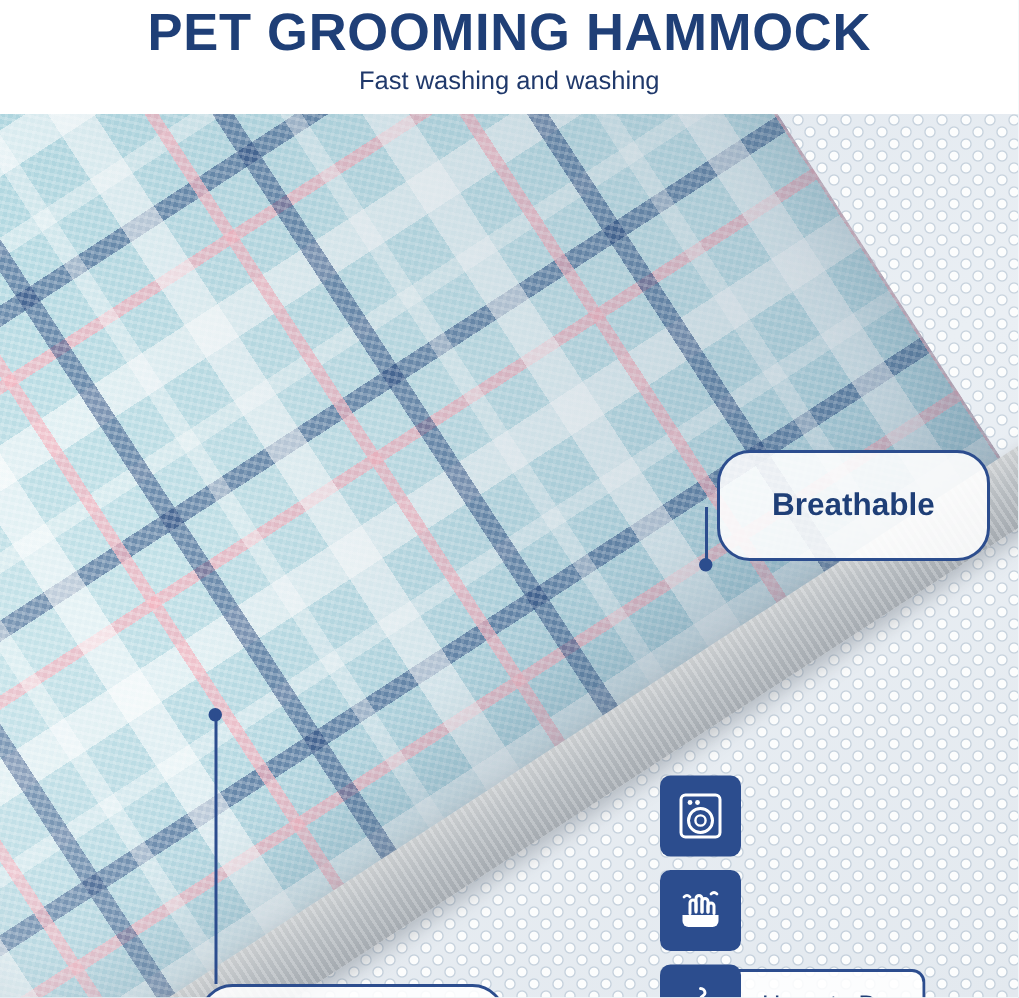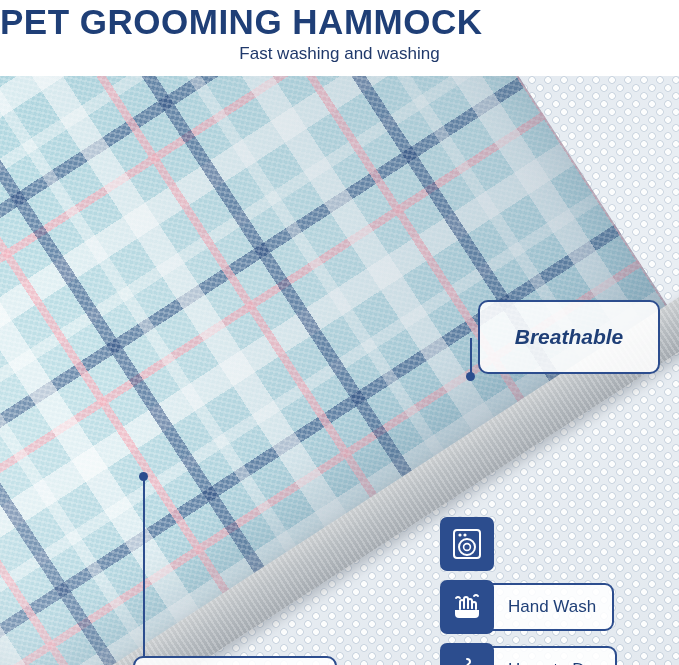--- a/index.html
+++ b/index.html
@@ -24,20 +24,21 @@
     left: 0; top: 0;
     width: 679px;
     height: 76px;
     background: #ffffff;
     z-index: 40;
   }
   .header-title {
     position: absolute;
     left: 0; top: 2px;
     width: 679px;
+    text-align: center;
     font-size: 35px;
     font-weight: bold;
     letter-spacing: 0.5px;
     color: #1f3f77;
     white-space: nowrap;
   }
   .header-sub {
     position: absolute;
     left: 0; top: 44px;
     width: 679px;
@@ -135,29 +136,28 @@
     position: absolute; inset: 0;
     background-image: repeating-linear-gradient(90deg, rgba(255,255,255,0.35) 0 2px, rgba(0,0,0,0.04) 2px 5px);
     opacity: .55;
   }
 
   
   .callout {
     position: absolute;
     background: rgba(255,255,255,0.88);
     border: 2px solid #2c4d8e;
-    border-radius: 10px;
+    border-radius: 22px;
     color: #1f3f77;
     font-weight: bold;
     display: flex;
     align-items: center;
     justify-content: center;
     text-align: center;
     z-index: 25;
-    font-style: italic;
   }
   #callout-mesh {
     left: 478px; top: 224px;
     width: 182px; height: 74px;
     font-size: 21px;
     line-height: 1.18;
     padding: 0 6px;
     box-sizing: border-box;
   }
   #callout-edge {
@@ -269,21 +269,20 @@
           <svg width="34" height="34" viewBox="0 0 34 34" aria-hidden="true">
             <path d="M5 20 h24 v4 a4 4 0 0 1 -4 4 h-16 a4 4 0 0 1 -4 -4 z" fill="#ffffff"></path>
             <path d="M10 19 v-7 a2 2 0 0 1 4 0 v5" fill="none" stroke="#ffffff" stroke-width="2" stroke-linecap="round"></path>
             <path d="M14 18 v-9 a2 2 0 0 1 4 0 v9" fill="none" stroke="#ffffff" stroke-width="2" stroke-linecap="round"></path>
             <path d="M18 18 v-7 a2 2 0 0 1 4 0 v7" fill="none" stroke="#ffffff" stroke-width="2" stroke-linecap="round"></path>
             <path d="M22 18 v-4 a2 2 0 0 1 4 0 v5" fill="none" stroke="#ffffff" stroke-width="2" stroke-linecap="round"></path>
             <path d="M6 8 q2 -2 4 0" fill="none" stroke="#ffffff" stroke-width="1.8" stroke-linecap="round"></path>
             <path d="M24 6 q2 -2 4 0" fill="none" stroke="#ffffff" stroke-width="1.8" stroke-linecap="round"></path>
           </svg>
         </div>
-        <div class="feature-label">Hand Wash</div>
       </div>
 
       <div class="feature">
         <div class="feature-icon">
           <svg width="34" height="34" viewBox="0 0 34 34" aria-hidden="true">
             <path d="M17 6 a3 3 0 0 1 3 3 c0 2 -3 2 -3 4" fill="none" stroke="#ffffff" stroke-width="2" stroke-linecap="round"></path>
             <path d="M17 13 L6 21 h22 z" fill="none" stroke="#ffffff" stroke-width="2" stroke-linejoin="round"></path>
             <rect x="8" y="21" width="18" height="8" rx="2" fill="#ffffff"></rect>
           </svg>
         </div>

